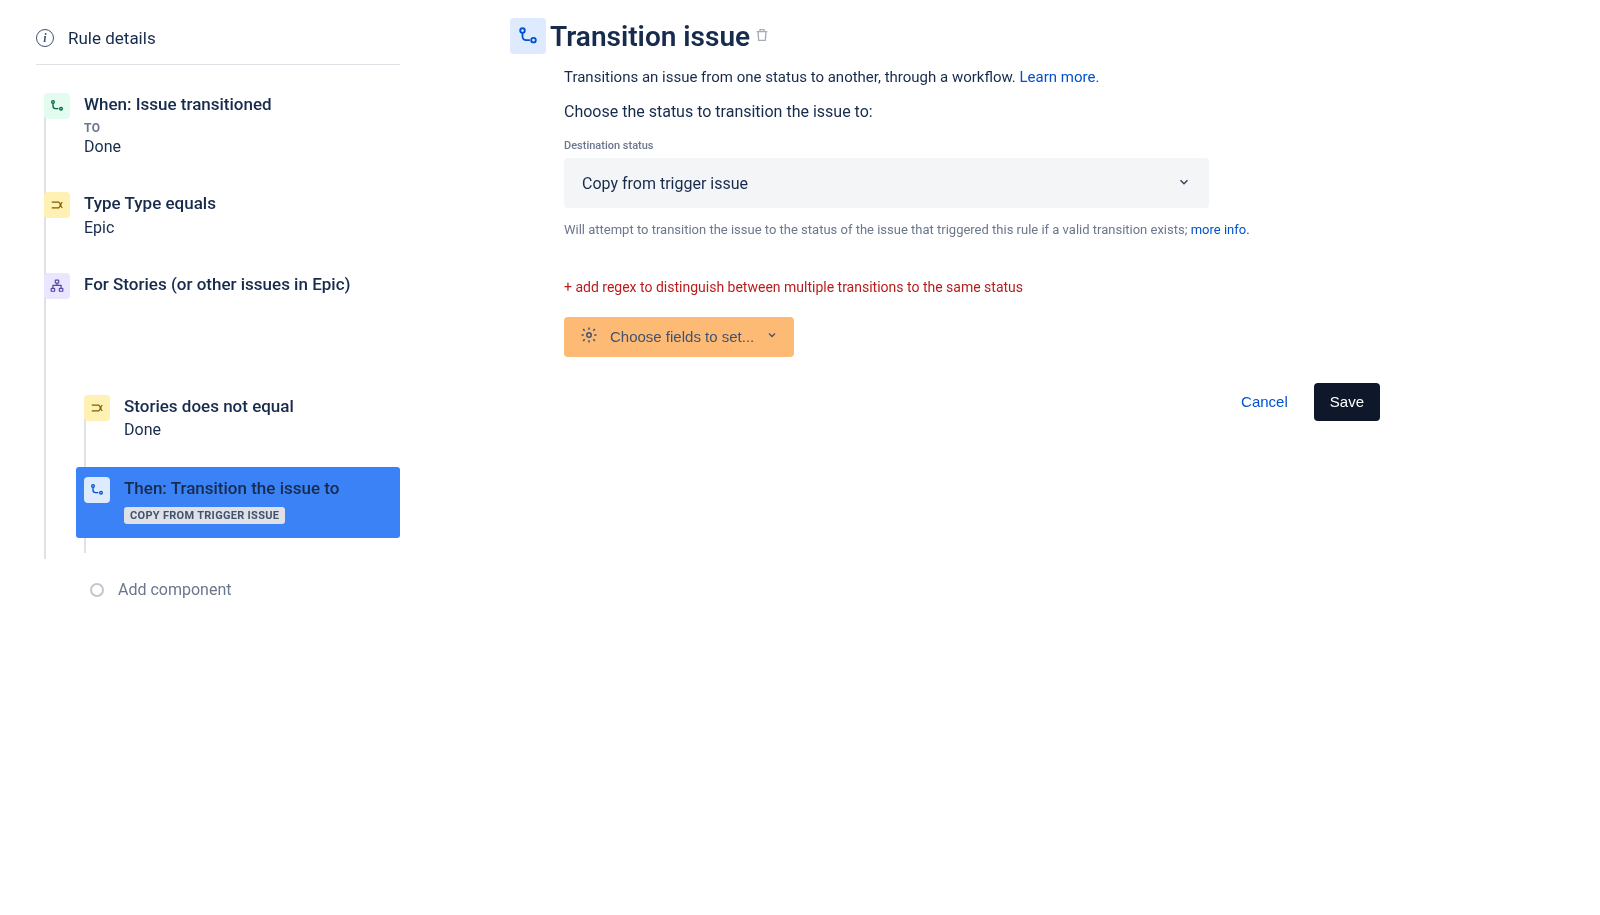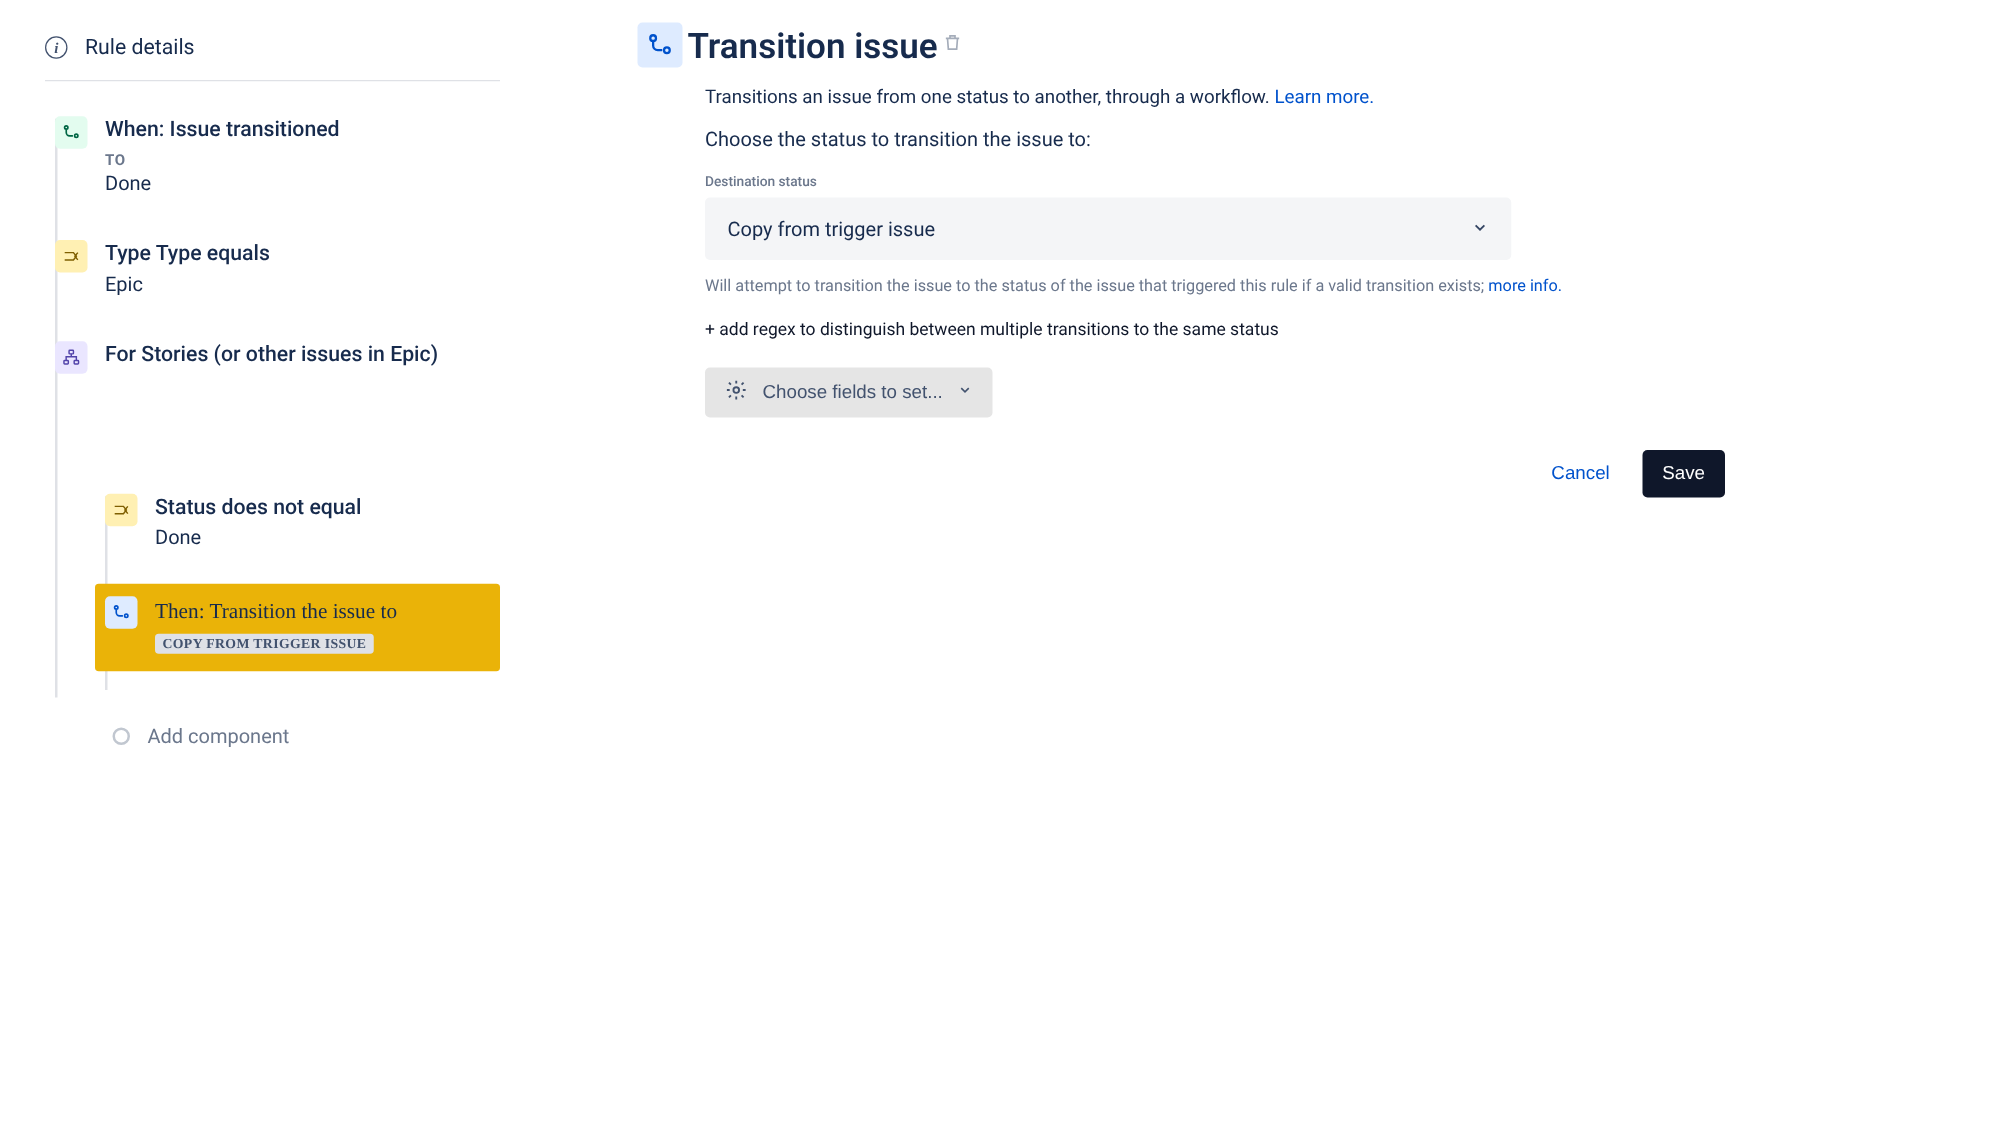--- a/index.html
+++ b/index.html
@@ -80,25 +80,24 @@
   .nested::before {
     content: "";
     position: absolute;
     left: 40px;
     top: 10px;
     bottom: 46px;
     width: 2px;
     background: #dfe1e6;
   }
   .selected-node {
-    background: #eab308;
+    background: #3b82f6;
     border-radius: 3px;
     margin-left: -8px;
     padding: 10px 8px 14px 8px;
-    font-family: Liberation Serif, serif;
   }
   .lozenge {
     display: inline-block;
     background: #DFE1E6;
     color: #42526E;
     font-size: 11px;
     font-weight: 700;
     letter-spacing: 0.3px;
     padding: 2px 6px;
     border-radius: 3px;
@@ -152,24 +151,24 @@
     border: none;
     border-radius: 4px;
     display: flex; align-items: center; justify-content: space-between;
     padding: 0 18px;
     font-size: 16px;
     color: #172B4D;
     margin-bottom: 12px;
     cursor: pointer;
   }
   .helper { font-size: 13px; color: #6B778C; line-height: 1.5; margin-bottom: 16px; max-width: 820px; }
-  .add-regex { font-size: 14px; color: #0f172a; cursor: pointer; margin-bottom: 22px; display: inline-block; }
+  .add-regex { font-size: 14px; color: #b91c1c; cursor: pointer; margin-bottom: 22px; display: inline-block; margin-top: 23px; }
   .fields-btn {
     height: 40px;
-    background: #e5e5e5;
+    background: #fdba74;
     border: none;
     border-radius: 4px;
     display: inline-flex; align-items: center; gap: 12px;
     padding: 0 16px;
     font-size: 15px;
     color: #42526E;
     cursor: pointer;
     margin-bottom: 26px;
   }
   .more-opts {
@@ -252,21 +251,21 @@
 
       <div class="nested">
         <div class="node">
           <div class="icon-box ic-yellow">
             <svg width="14" height="14" viewBox="0 0 24 24" fill="none" stroke="#7F5F01" stroke-width="2">
                 <path d="M3 7 h12 l4 5 -4 5 H3"></path>
                 <path d="M21 7 l-4 5 4 5"></path>
               </svg>
           </div>
           <div class="node-body">
-            <div class="node-title">Status does not equal</div>
+            <div class="node-title">Stories does not equal</div>
             <div class="node-sub">Done</div>
           </div>
         </div>
 
         <div class="node selected-node">
           <div class="icon-box ic-blue">
             <svg width="16" height="16" viewBox="0 0 24 24" fill="none" stroke="#0052CC" stroke-width="2">
                 <circle cx="6" cy="6" r="2"></circle>
                 <path d="M6 8 v4 a4 4 0 0 0 4 4 h4"></path>
                 <circle cx="18" cy="16" r="2"></circle>

